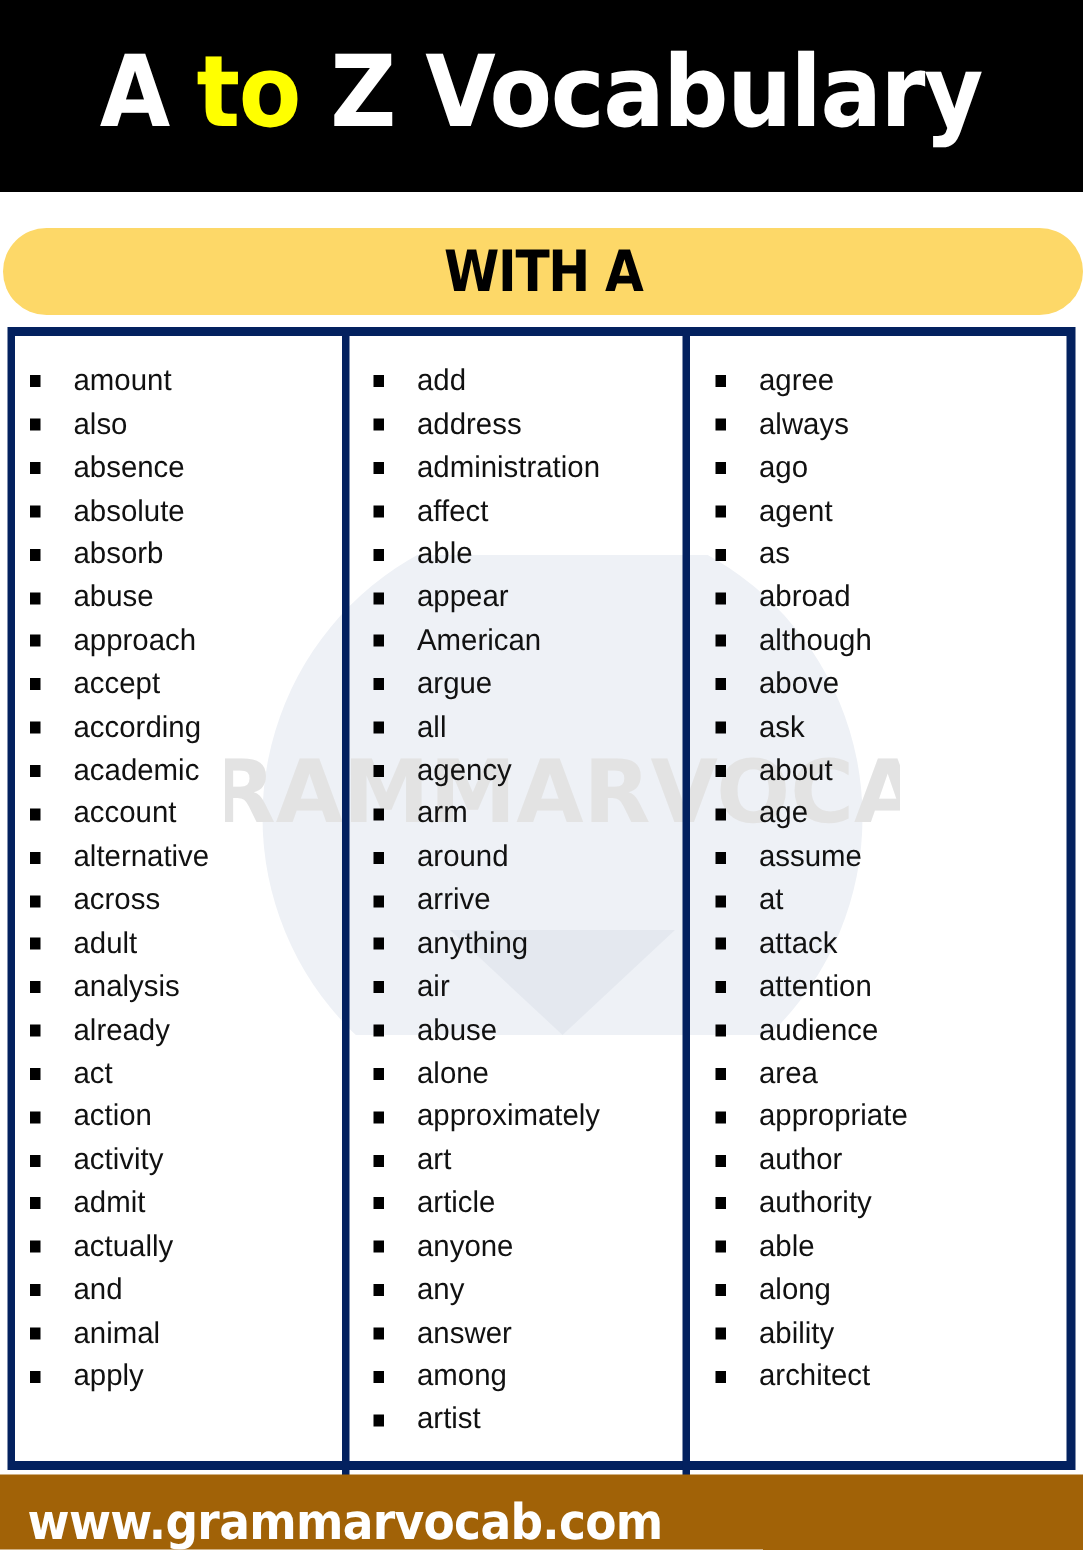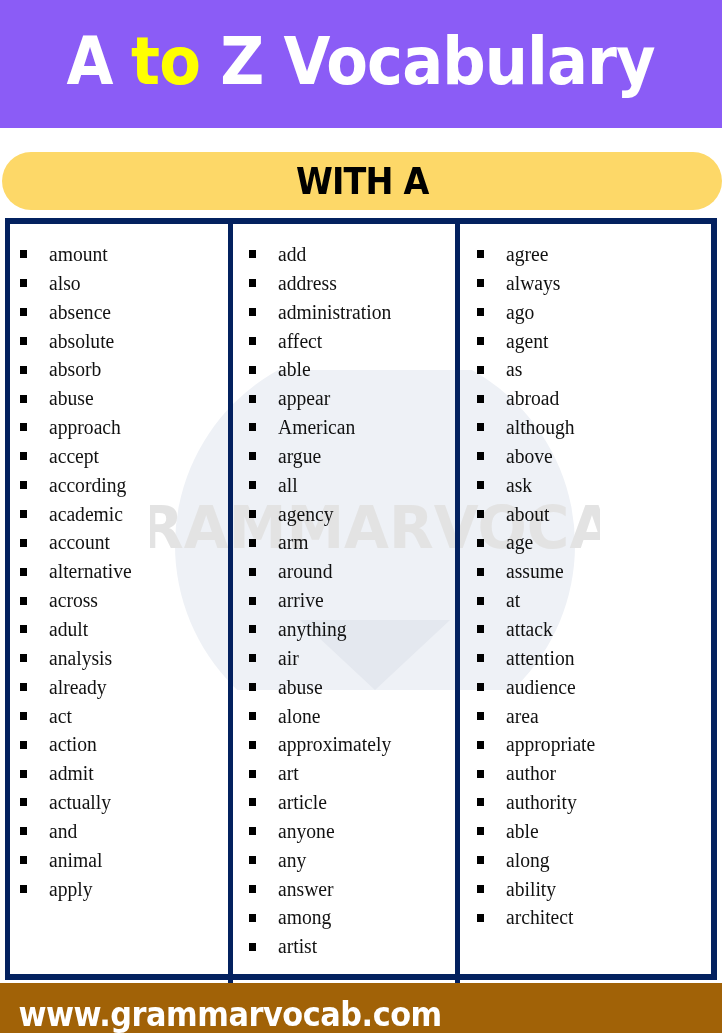--- a/index.html
+++ b/index.html
@@ -3,21 +3,21 @@
   <meta charset="utf-8">
   <style>
     html, body { margin: 0; padding: 0; }
     body {
       width: 722px; height: 1033px; position: relative; overflow: hidden;
       background: #ffffff;
       font-family: "Liberation Sans", "DejaVu Sans", sans-serif;
     }
     .header {
       position: absolute; left: 0; top: 0; width: 722px; height: 128px;
-      background: #8b5cf6;
+      background: #000000;
       display: flex; align-items: center; justify-content: center;
     }
     .title {
       font-family: "DejaVu Sans", sans-serif;
       font-weight: 900; font-size: 66px; color: #ffffff;
       letter-spacing: -1px; transform: scaleX(0.92); white-space: nowrap;
       margin-top: -6px;
     }
     .title .hl { color: #ffff00; margin: 0 22px 0 20px; }
     .pill {
@@ -33,21 +33,21 @@
       position: absolute; left: 5px; top: 218px; width: 712px; height: 762px;
       box-sizing: border-box; border: 6px solid #03215f; border-left-width: 5px;
       background: transparent;
     }
     .divider {
       position: absolute; top: 220px; width: 5px; height: 770px; background: #03215f;
     }
     .watermark { position: absolute; left: 150px; top: 370px; width: 450px; height: 320px; pointer-events: none; }
     .col {
       position: absolute; top: 240px; margin: 0; padding: 0; list-style: none;
-      font-family: Liberation Serif, serif; font-size: 20px; color: #111;
+      font-family: Liberation Sans, sans-serif; font-size: 20px; color: #111;
     }
     .col li { height: 28.85px; line-height: 28.85px; display: flex; align-items: center; white-space: nowrap; }
     .bullet { width: 7px; height: 8px; background: #000; display: inline-block; margin-right: 22px; }
     .word { transform: scaleX(0.98); transform-origin: left center; }
     .footer {
       position: absolute; left: 0; top: 983px; width: 722px; height: 62px;
       background: #a16207; display: flex; align-items: center; justify-content: flex-start;
     }
     .footer-text {
       font-family: "DejaVu Sans", sans-serif; font-weight: bold; font-size: 33px;
@@ -145,20 +145,24 @@
     <li>
       <span class="bullet"></span>
       <span class="word">act</span>
     </li>
     <li>
       <span class="bullet"></span>
       <span class="word">action</span>
     </li>
     <li>
       <span class="bullet"></span>
+      <span class="word">activity</span>
+    </li>
+    <li>
+      <span class="bullet"></span>
       <span class="word">admit</span>
     </li>
     <li>
       <span class="bullet"></span>
       <span class="word">actually</span>
     </li>
     <li>
       <span class="bullet"></span>
       <span class="word">and</span>
     </li>

